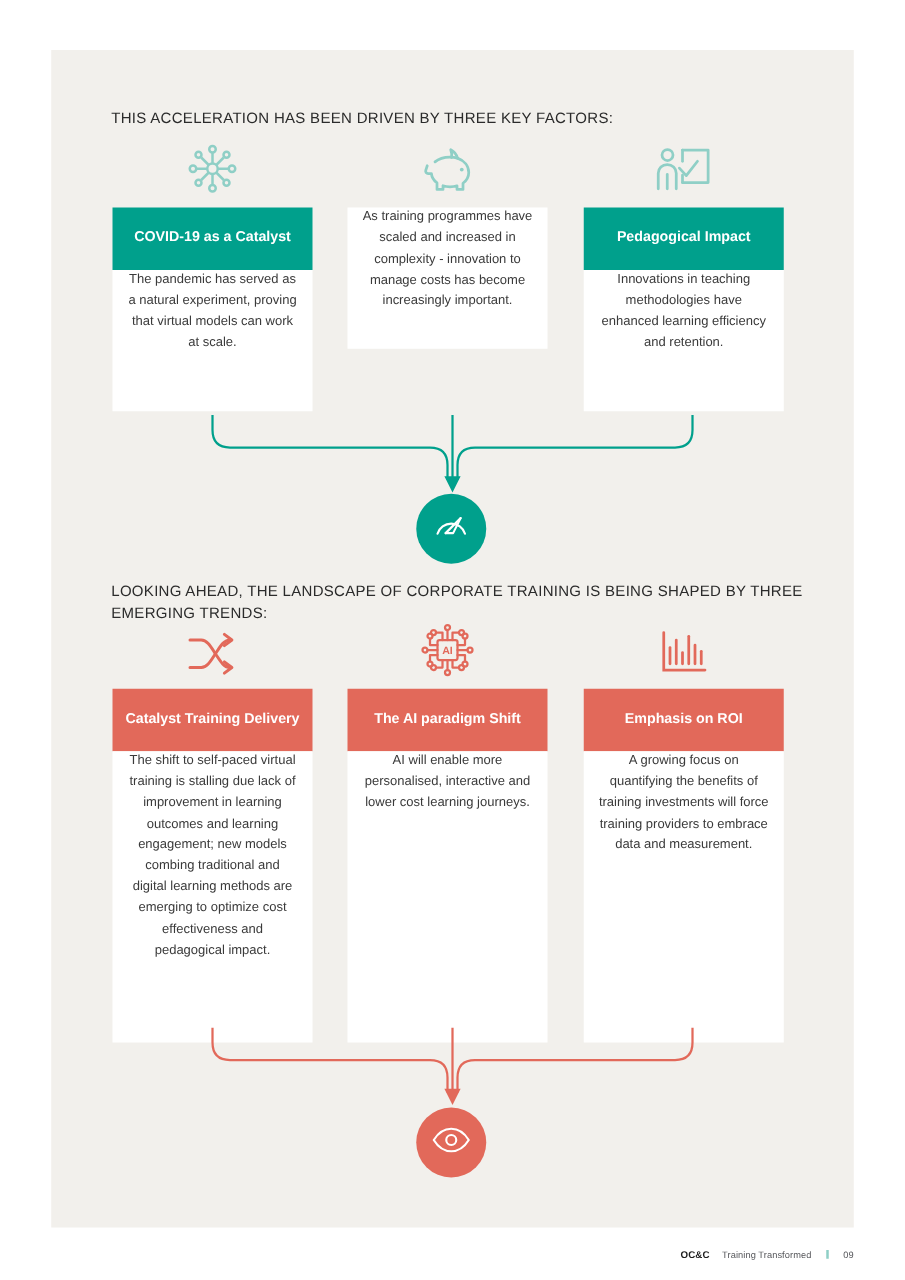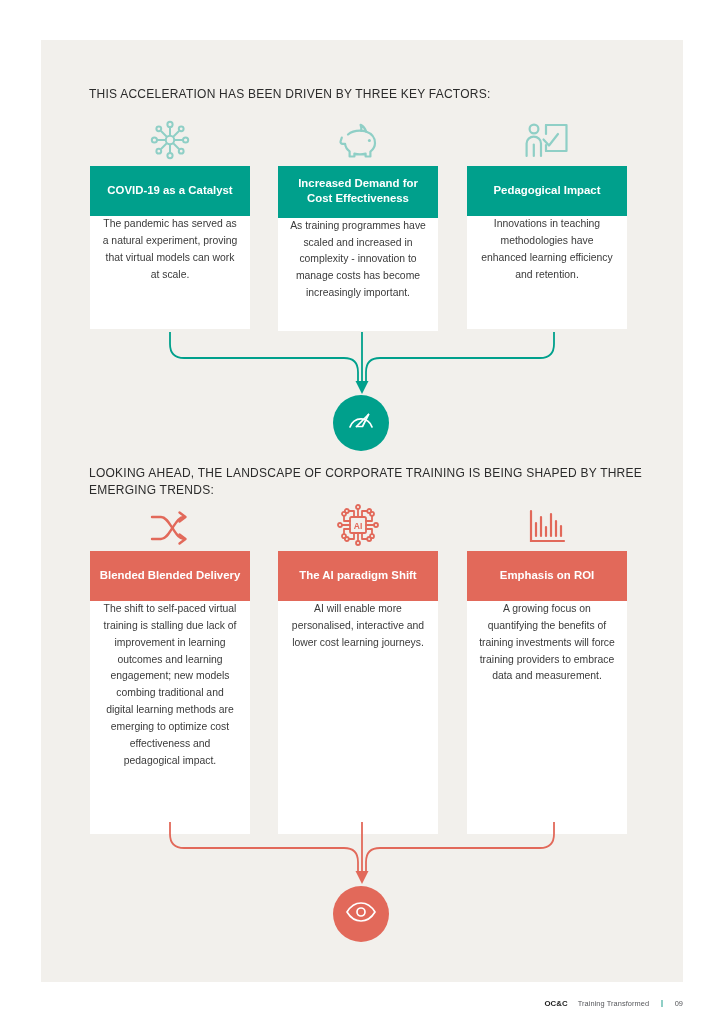--- a/index.html
+++ b/index.html
@@ -57,21 +57,21 @@
   }
   .card-wrap.pos-0 { left: 49px; }
   .card-wrap.pos-1 { left: 237px; }
   .card-wrap.pos-2 { left: 426px; }
 
   .card-icon {
     height: 56px;
     display: flex;
     align-items: flex-end;
     justify-content: center;
-    padding-bottom: 4px;
+    padding-bottom: 9px;
     box-sizing: border-box;
   }
   .card-icon svg { display: block; }
 
   .card-head {
     color: #ffffff;
     font-size: 11.4px;
     font-weight: bold;
     text-align: center;
     line-height: 1.35;
@@ -180,21 +180,20 @@
 
     <div class="card-wrap pos-1">
       <div class="card-icon">
         <svg width="46" height="42" viewBox="0 0 46 42" fill="none" stroke="#8FCFC6" stroke-width="2.2" stroke-linecap="round" stroke-linejoin="round">
           <path d="M31 11.5 C36.5 13.5 40 18 40 23 C40 26.5 38.2 29.5 35.4 31.6 L35.4 36.5 L30.6 36.5 L30.6 33.6 C29 34.1 27.1 34.4 25 34.4 C22.9 34.4 21 34.1 19.4 33.6 L19.4 36.5 L14.6 36.5 L14.6 31.3 C12.1 29.4 10.4 26.8 10.1 23.8 L7.5 23.8 C6.2 23.8 5.2 22.6 5.6 21.3 L6.8 17.6"></path>
           <path d="M31 11.5 C29.2 10.9 27.2 10.6 25 10.6 C20 10.6 15.7 12.1 13 14.5"></path>
           <path d="M31 11.5 C30.2 8.6 28 6 25.6 4.8 C26.4 7 26.6 9.4 26.2 11"></path>
           <circle cx="34.4" cy="20.6" r="1.5" fill="#8FCFC6" stroke="none"></circle>
         </svg>
       </div>
-      <div class="card-head head-teal">Increased Demand for Cost Effectiveness</div>
       <div class="card-body">As training programmes have scaled and increased in complexity - innovation to manage costs has become increasingly important.</div>
     </div>
 
     <div class="card-wrap pos-2">
       <div class="card-icon">
         <svg width="48" height="44" viewBox="0 0 48 44" fill="none" stroke="#8FCFC6" stroke-width="2.2" stroke-linecap="round" stroke-linejoin="round">
           <circle cx="11" cy="11" r="4.4"></circle>
           <path d="M3.6 38 L3.6 25.5 C3.6 21.6 6.8 18.6 10.8 18.6 C14.8 18.6 18 21.6 18 25.5 L18 38"></path>
           <path d="M10.8 26.5 L10.8 38"></path>
           <path d="M23 7 L43.5 7 L43.5 33 L23 33"></path>
@@ -233,21 +232,21 @@
 
     <div class="card-wrap pos-0">
       <div class="card-icon">
         <svg width="46" height="38" viewBox="0 0 46 38" fill="none" stroke="#E2695A" stroke-width="2.4" stroke-linecap="round" stroke-linejoin="round">
           <path d="M5 8 L14 8 C19 8 22 14 26 20 C29 24.5 32 30 37 30"></path>
           <path d="M5 30 L14 30 C19 30 22 24 26 18 C29 13.5 32 8 37 8"></path>
           <path d="M32.5 3.5 L38.5 8 L32.5 12.5"></path>
           <path d="M32.5 25.5 L38.5 30 L32.5 34.5"></path>
         </svg>
       </div>
-      <div class="card-head head-coral">Blended Blended Delivery</div>
+      <div class="card-head head-coral">Catalyst Training Delivery</div>
       <div class="card-body">The shift to self-paced virtual training is stalling due lack of improvement in learning outcomes and learning engagement; new models combing traditional and digital learning methods are emerging to optimize cost effectiveness and pedagogical impact.</div>
     </div>
 
     <div class="card-wrap pos-1">
       <div class="card-icon">
         <svg width="44" height="44" viewBox="0 0 44 44" fill="none" stroke="#E2695A" stroke-width="1.8" stroke-linecap="round" stroke-linejoin="round">
           <rect x="14" y="14" width="16" height="16" rx="1.6"></rect>
           <text x="22" y="25.6" font-family="Liberation Sans, sans-serif" font-size="8.5" font-weight="bold" fill="#E2695A" stroke="none" text-anchor="middle">AI</text>
           <path d="M18 14 L18 8 L13 8"></path>
             <circle cx="10.8" cy="8" r="2"></circle>

